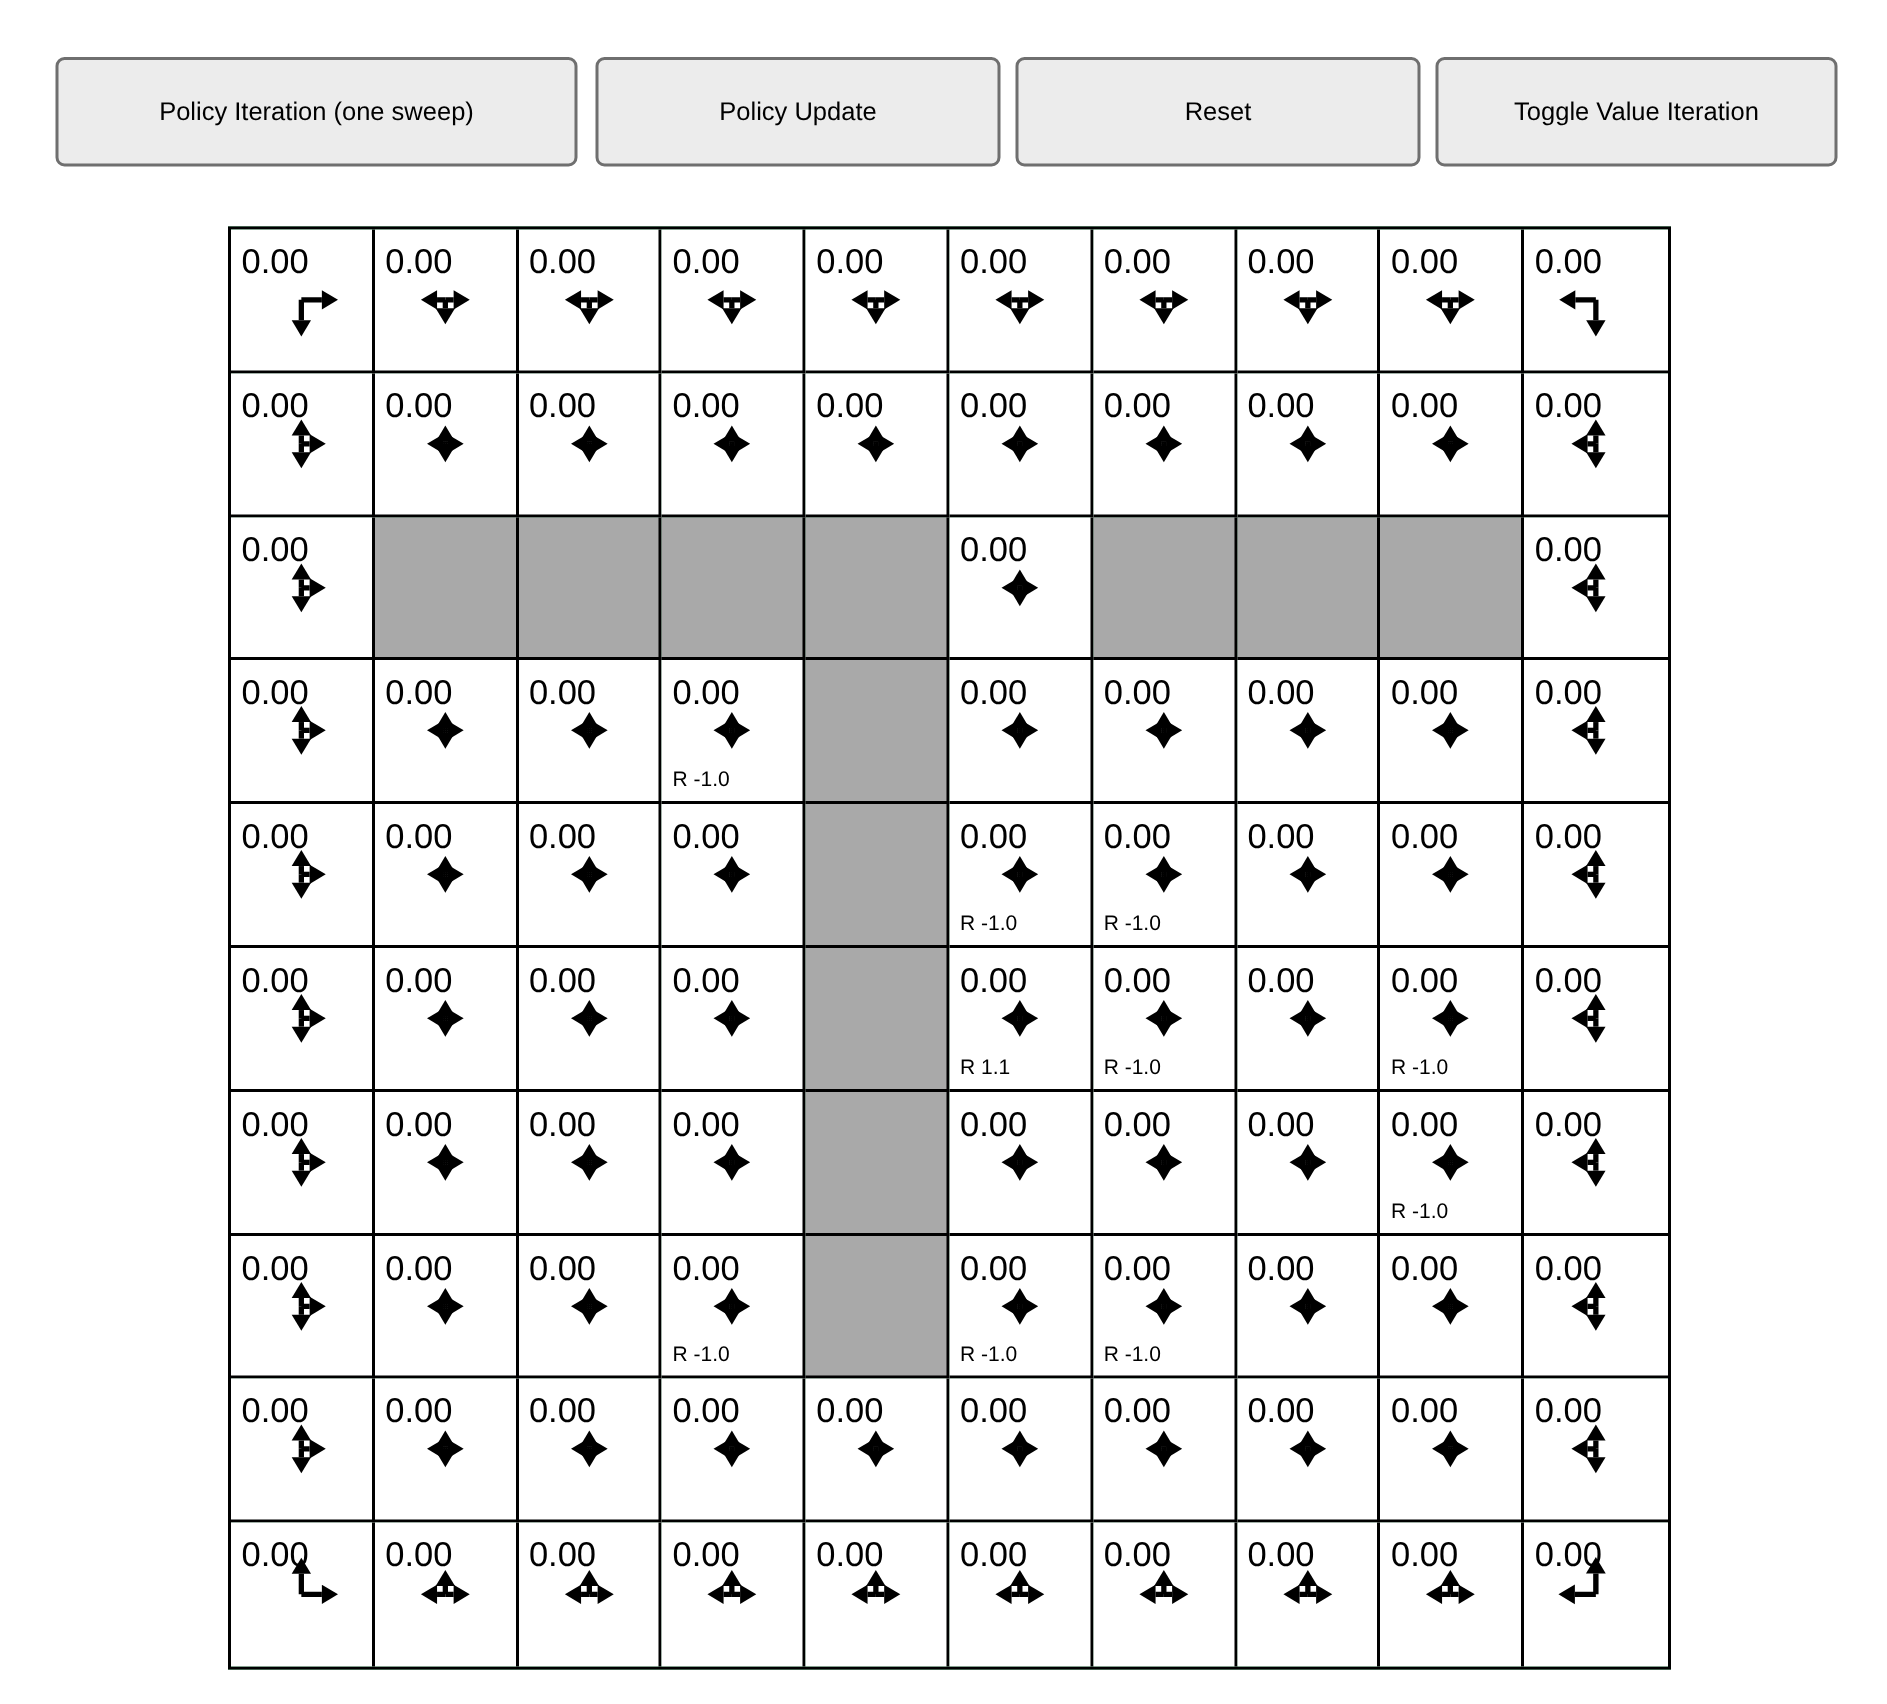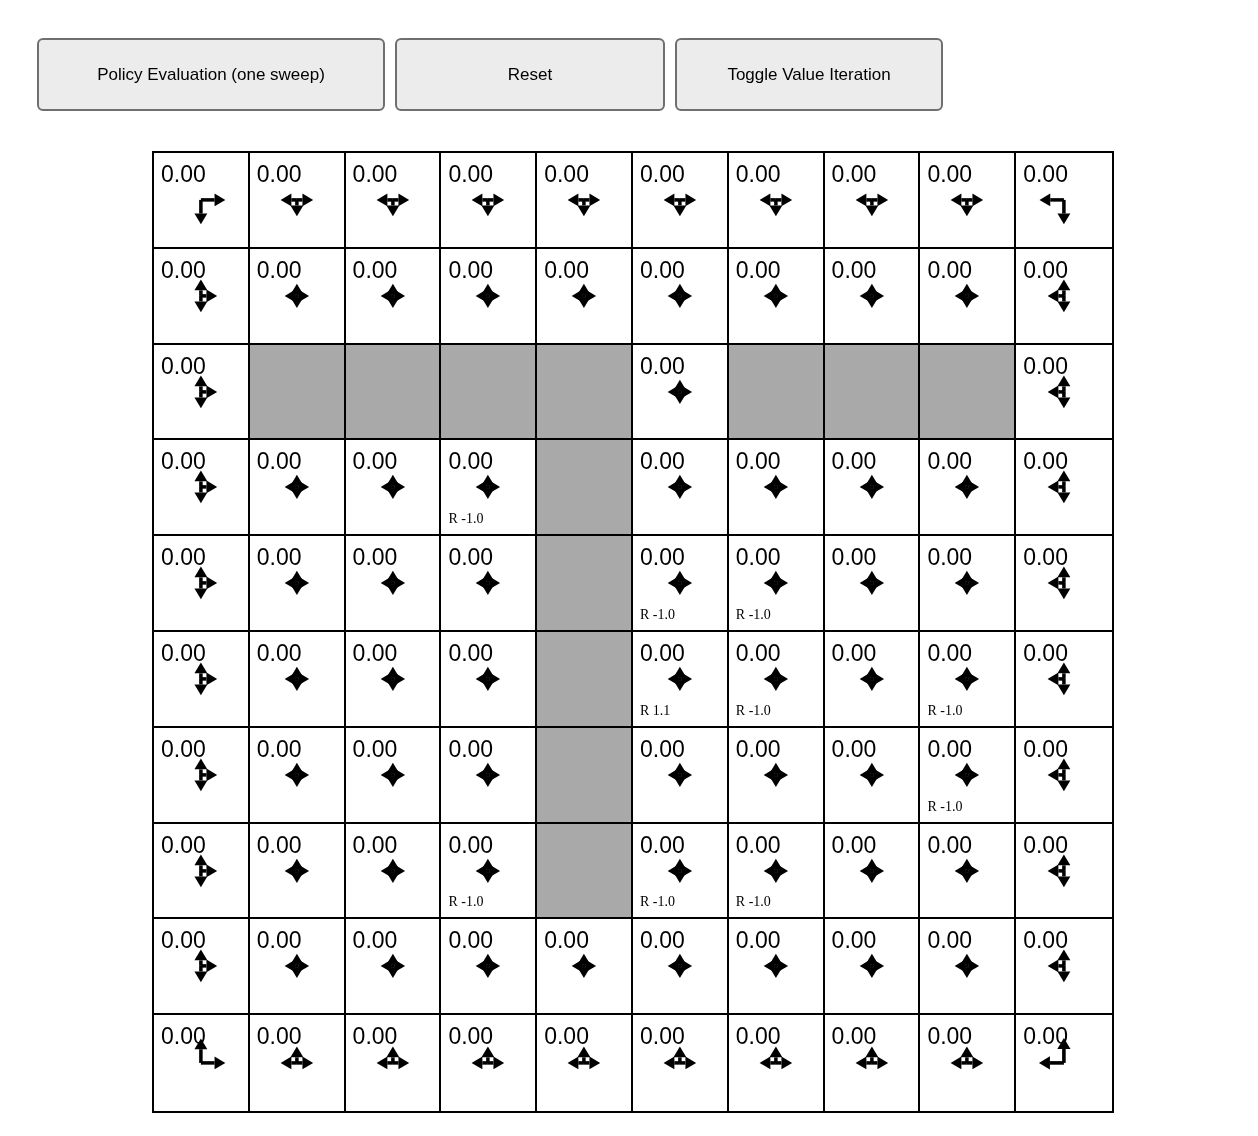--- a/index.html
+++ b/index.html
@@ -66,35 +66,35 @@
     color: #000;
     white-space: nowrap;
   }
   .reward {
     position: absolute;
     left: 7px; bottom: 8px;
     font-size: 14px;
     line-height: 1;
     color: #000;
     white-space: nowrap;
-    font-family: Liberation Serif, serif;
   }
   svg.arrows {
     position: absolute;
     left: 0; top: 0;
     width: 100%; height: 100%;
     display: block;
     pointer-events: none;
   }
 </style>
 </head>
 <body>
 
 <div class="toolbar">
-  <button class="btn b1">Policy Evaluation (one sweep)</button>
+  <button class="btn b1">Policy Iteration (one sweep)</button>
+  <button class="btn b2">Policy Update</button>
   <button class="btn b4">Reset</button>
   <button class="btn b3">Toggle Value Iteration</button>
 </div>
 
 <div class="grid" id="grid">
     <div class="cell">
       <span class="val">0.00</span>
       <svg viewBox="0 0 96 96" class="arrows">
         <line x1="48" y1="48" x2="48" y2="62" stroke="#000000" stroke-width="3.6"></line>
         <polygon points="48,73 54.6,62 41.4,62" fill="#000000"></polygon>

